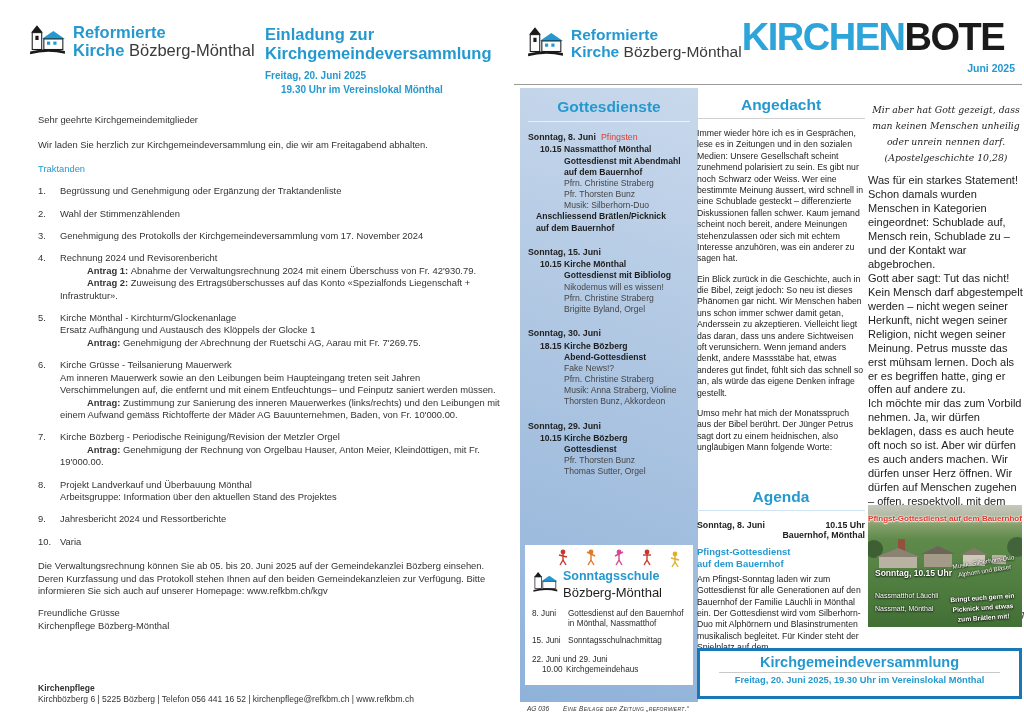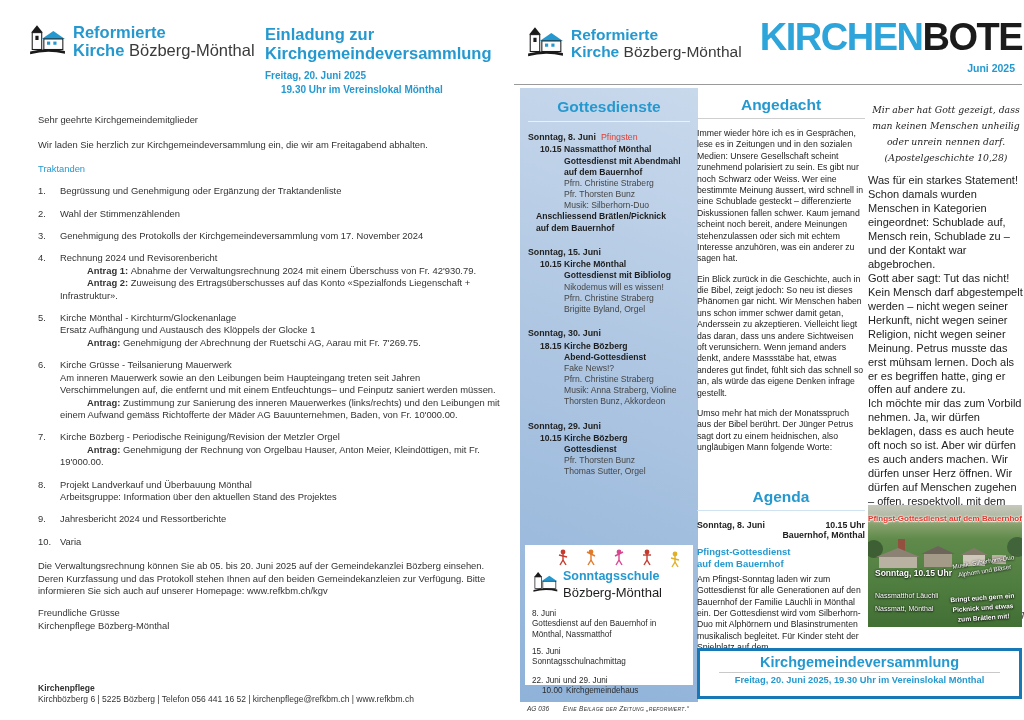--- a/index.html
+++ b/index.html
@@ -29,21 +29,21 @@
   .tr-item{display:flex;margin-bottom:10px;}
   .tr-num{width:22px;flex:0 0 auto;}
   .tr-body{flex:1;}
   .tr-line b{font-weight:700;margin-left:27px;}
   .lp-closing{margin-top:12px;margin-bottom:10px;}
   .lp-sign{line-height:1.3;}
   .lp-footer{position:absolute;left:38px;top:683px;font-size:8.5px;line-height:1.35;color:#333;}
   .lp-footer .ft-b{font-weight:700;}
 
   
-  .masthead{position:absolute;right:2px;top:18px;font-size:38px;font-weight:700;
+  .masthead{position:absolute;right:20px;top:18px;font-size:38px;font-weight:700;
             letter-spacing:-1.5px;line-height:1;}
   .mh-blue{color:#2da4da;} .mh-dark{color:#1b1b1b;}
   .mh-issue{position:absolute;right:9px;top:62px;color:#2599cf;font-weight:700;font-size:10.5px;}
   .rp-rule{position:absolute;left:2px;right:2px;top:84px;border-top:1px solid #9a9a9a;}
 
   
   .svc-col{position:absolute;left:8px;top:88px;width:178px;height:614px;
            background:linear-gradient(200deg,#c9d9ec 0%,#aec6e2 45%,#8fb2d9 100%);
            box-sizing:border-box;padding:6px 8px;}
   .svc-title{color:#2599cf;font-weight:700;font-size:15.5px;text-align:center;
@@ -60,21 +60,21 @@
 
   
   .ss-panel{position:absolute;left:5px;right:5px;top:457px;height:140px;background:#fff;
             box-sizing:border-box;padding:22px 7px 6px;}
   .ss-kids{position:absolute;top:3px;left:28px;width:130px;height:20px;}
   .ss-logo{display:flex;align-items:center;gap:5px;margin-bottom:8px;}
   .ss-logo svg{width:26px;height:22px;flex:0 0 auto;}
   .ss-name{line-height:1.05;}
   .ss-blue{color:#2599cf;font-weight:700;font-size:12.5px;}
   .ss-dark{color:#1d1d1d;font-size:13px;}
-  .ss-row{display:flex;font-size:8.2px;line-height:1.3;margin-bottom:6px;flex-direction:column;}
+  .ss-row{display:flex;font-size:8.2px;line-height:1.3;margin-bottom:6px;}
   .ss-date{width:36px;flex:0 0 auto;}
   .ss-text{flex:1;}
   .ss-extra-date{font-size:8.2px;margin-top:8px;}
   .ss-extra-row{display:flex;font-size:8.2px;padding-left:10px;margin-top:1px;}
   .ss-time{width:24px;flex:0 0 auto;}
 
   .rp-footnote{position:absolute;left:15px;top:705px;font-size:6.5px;color:#333;
                font-style:italic;display:flex;gap:14px;}
   .rp-footnote .fn-note{font-variant:small-caps;letter-spacing:.3px;}
 

